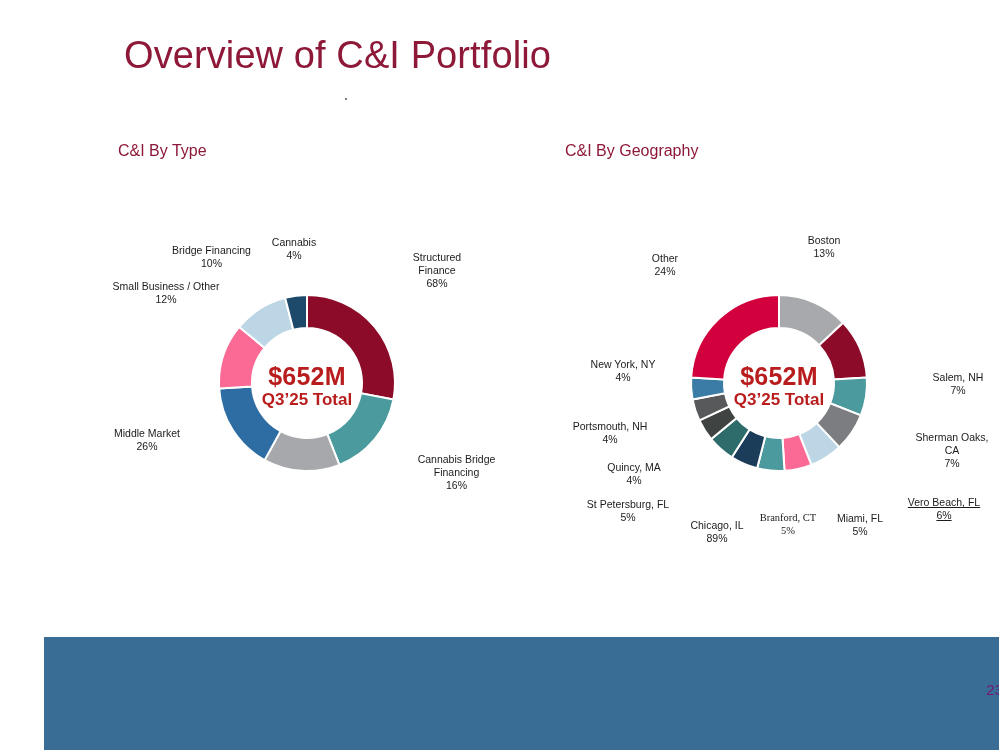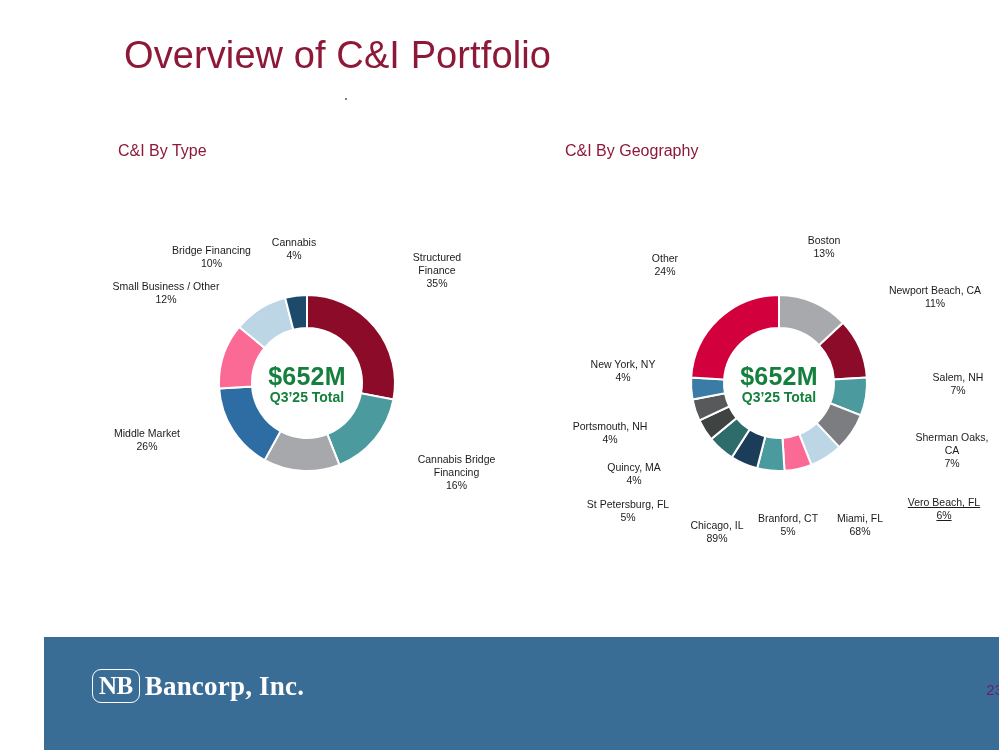--- a/index.html
+++ b/index.html
@@ -23,25 +23,25 @@
   }
 
   .chart-title{
     position:absolute;font-size:16px;font-weight:400;color:#8e1838;white-space:nowrap;
   }
   #chart-title-type{left:74px;top:142px;}
   #chart-title-geo{left:521px;top:142px;}
   .donut-svg{position:absolute;}
 
   .center-label{
-    position:absolute;text-align:center;color:#15803d;
+    position:absolute;text-align:center;color:#b91c1c;
     font-weight:bold;line-height:1.12;
   }
   .center-amount{font-size:25px;display:block;letter-spacing:.2px;}
-  .center-sub{font-size:14px;display:block;}
+  .center-sub{font-size:17px;display:block;}
 
   .slice-label{
     position:absolute;font-size:10.5px;color:#1b1b1b;
     text-align:center;line-height:1.22;white-space:pre-line;
   }
 
   #footer-bar{
     position:absolute;left:0;top:637px;width:999px;height:113px;
     background:#3a6d96;
   }
@@ -108,21 +108,21 @@
     <span class="center-sub">Q3’25 Total</span>
   </div>
 
   <div class="center-label" style="left:655px;top:362px;width:160px;">
     <span class="center-amount">$652M</span>
     <span class="center-sub">Q3’25 Total</span>
   </div>
 
   <div class="slice-label" style="left:338px;top:251px;width:110px;text-align:center;">Structured
 Finance
-35%</div>
+68%</div>
 
   <div class="slice-label" style="left:355px;top:453px;width:115px;text-align:center;">Cannabis Bridge
 Financing
 16%</div>
 
 
   <div class="slice-label" style="left:48px;top:427px;width:110px;text-align:center;">Middle Market
 26%</div>
 
   <div class="slice-label" style="left:52px;top:280px;width:140px;text-align:center;">Small Business / Other
@@ -130,37 +130,35 @@
 
   <div class="slice-label" style="left:110px;top:244px;width:115px;text-align:center;">Bridge Financing
 10%</div>
 
   <div class="slice-label" style="left:215px;top:236px;width:70px;text-align:center;">Cannabis
 4%</div>
 
   <div class="slice-label" style="left:738px;top:234px;width:84px;text-align:center;">Boston
 13%</div>
 
-  <div class="slice-label" style="left:826px;top:284px;width:130px;text-align:center;">Newport Beach, CA
-11%</div>
 
   <div class="slice-label" style="left:874px;top:371px;width:80px;text-align:center;">Salem, NH
 7%</div>
 
   <div class="slice-label" style="left:862px;top:431px;width:92px;text-align:center;">Sherman Oaks,
 CA
 7%</div>
 
   <div class="slice-label" style="left:850px;top:496px;width:100px;text-align:center;text-decoration:underline;">Vero Beach, FL
 6%</div>
 
   <div class="slice-label" style="left:781px;top:512px;width:70px;text-align:center;">Miami, FL
-68%</div>
+5%</div>
 
-  <div class="slice-label" style="left:701px;top:512px;width:86px;text-align:center;">Branford, CT
+  <div class="slice-label" style="left:701px;top:512px;width:86px;text-align:center;font-family:Liberation Serif, serif;">Branford, CT
 5%</div>
 
   <div class="slice-label" style="left:635px;top:519px;width:76px;text-align:center;">Chicago, IL
 89%</div>
 
   <div class="slice-label" style="left:531px;top:498px;width:106px;text-align:center;">St Petersburg, FL
 5%</div>
 
   <div class="slice-label" style="left:548px;top:461px;width:84px;text-align:center;">Quincy, MA
 4%</div>
@@ -169,20 +167,16 @@
 4%</div>
 
   <div class="slice-label" style="left:527px;top:358px;width:104px;text-align:center;">New York, NY
 4%</div>
 
   <div class="slice-label" style="left:586px;top:252px;width:70px;text-align:center;">Other
 24%</div>
 
   <div id="footer-bar"></div>
 
-  <div id="logo">
-    <span id="logo-box">NB</span>
-    <span id="logo-word">Bancorp, Inc.</span>
-  </div>
 
   <div id="page-number">23</div>
 
 </div>
 
 </body></html>

